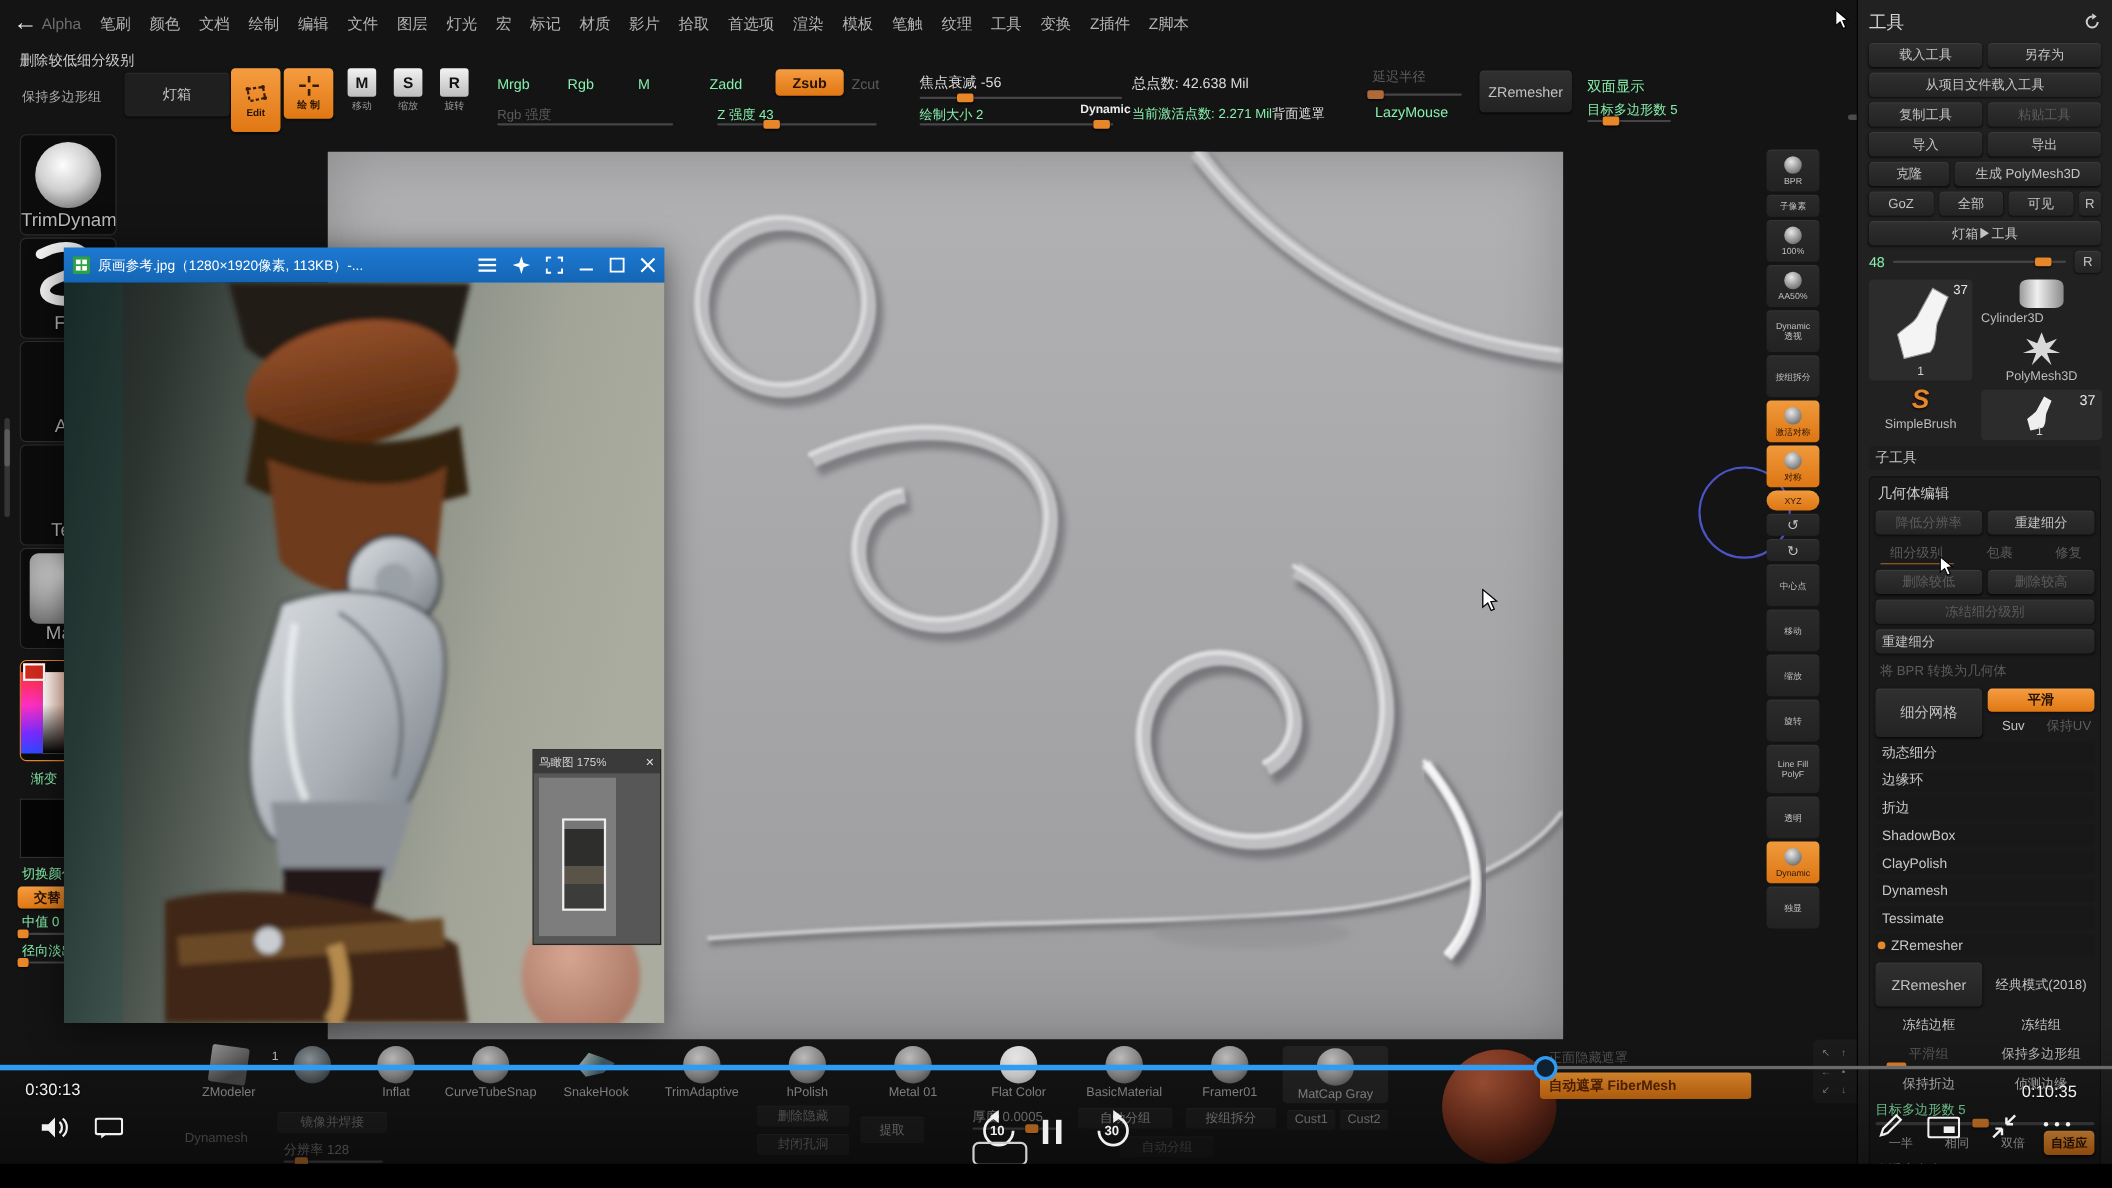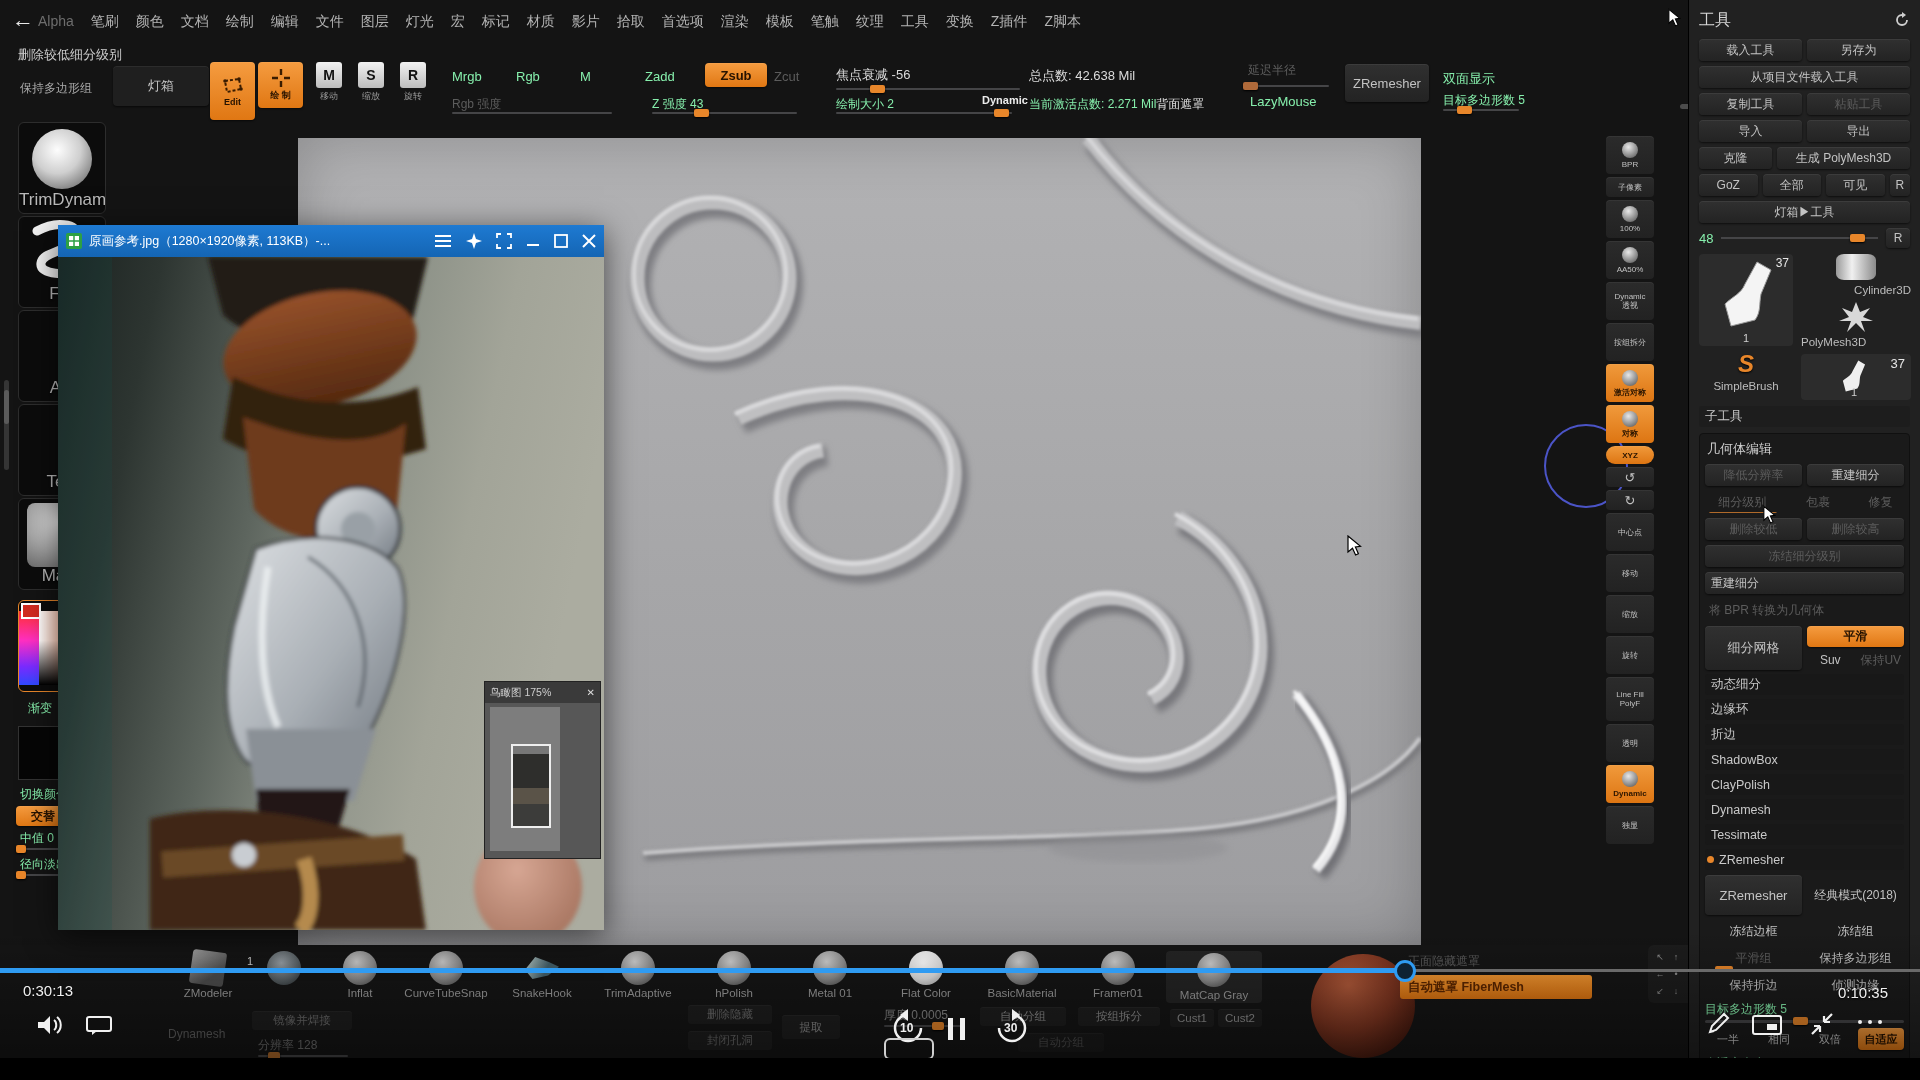--- a/index.html
+++ b/index.html
@@ -21,21 +21,21 @@
   .ltile{position:absolute;left:18px;width:86px;height:90px;background:#0c0c0c;border:1px solid #2d2d2d;border-radius:6px;overflow:hidden;z-index:2}
   .ltile .lab{position:absolute;left:0;right:0;bottom:3px;text-align:center;font-size:17px;color:#b9b9b9;text-shadow:0 1px 2px #000}
   .sphere{background:radial-gradient(circle at 42% 35%,#fdfdfd,#cfcfcf 45%,#7f7f7f 80%,#4a4a4a)}
   
   .stile{width:48px;min-height:38px;margin:0 0 3px 0;background:linear-gradient(#2b2b2b,#222);border-radius:4px;display:flex;flex-direction:column;align-items:center;justify-content:center;gap:2px;box-shadow:inset 0 1px 0 rgba(255,255,255,.05)}
   .stile .sico{width:16px;height:16px;border-radius:50%;background:radial-gradient(circle at 40% 32%,#e8e8e8,#9a9a9a 50%,#4c4c4c)}
   .stile .slabel{font-size:8px;color:#c0c0c0;text-align:center;line-height:9px;white-space:pre-line}
   .stile.sm{min-height:20px}
   .stile.tri{min-height:44px}
   .stile.glyph .slabel{font-size:13px}
-  .stile.act{background:linear-gradient(#f09a3c,#dd7512)} .stile.act .slabel{color:#2b1500;font-weight:bold}
+  .stile.act{background:linear-gradient(#f09a3c,#dd7512)} .stile.act .slabel{color:#2b1500;font-weight:normal}
   .stile.pill{min-height:18px;border-radius:9px}
   
   #toolpanel{left:1688px;top:0;width:232px;height:1058px;background:#212121;border-left:1px solid #000;box-sizing:border-box;padding:6px 10px;overflow:hidden;z-index:4}
   .phead{display:flex;justify-content:space-between;align-items:center;height:28px;color:#d6d6d6;font-size:16px}
   .prow{display:flex;gap:5px;margin-top:5px}
   .prow .btn{flex:1;height:22px;font-size:12px}
   .sect{height:21px;margin-top:4px;display:flex;align-items:center;padding-left:6px;color:#c9c9c9;font-size:12.5px;background:#1d1d1d;border-radius:3px}
   .group{background:#1a1a1a;border:1px solid #101010;border-radius:4px;padding:5px;margin-top:6px}
   .ghdr{color:#cfcfcf;font-size:13px;height:20px;display:flex;align-items:center;padding-left:2px}
   
@@ -444,25 +444,25 @@
     </div>
 
     <div style="position:relative;height:148px;margin-top:6px">
       <div class="f" style="left:0;top:0;width:94px;height:92px;background:#2c2c2c;border-radius:4px">
         <svg class="f" style="left:18px;top:6px" width="58" height="68" viewBox="0 0 58 68">
             <path d="M40 2 L54 10 L44 34 C42 44 44 52 38 60 L14 66 L8 44 C16 36 24 34 28 24 Z" fill="#f4f4f4" stroke="#999" stroke-width="1"></path>
           </svg>
         <span class="f" style="right:4px;top:2px;font-size:12px;color:#e6e6e6">37</span>
         <span class="f" style="left:44px;bottom:2px;font-size:11px;color:#cfcfcf">1</span>
       </div>
-      <div class="f" style="left:102px;top:0;width:110px;height:44px;text-align:right">
+      <div class="f" style="left:102px;top:0;width:110px;height:44px;text-align:left">
         <div style="width:40px;height:26px;margin:0 auto;border-radius:8px/6px;background:linear-gradient(90deg,#9a9a9a,#f0f0f0 40%,#8a8a8a)"></div>
         <span style="font-size:11.5px;color:#bdbdbd">Cylinder3D</span>
       </div>
-      <div class="f" style="left:102px;top:48px;width:110px;height:46px;">
+      <div class="f" style="left:102px;top:48px;width:110px;height:46px;text-align:center">
         <svg width="34" height="30" viewBox="0 0 34 30" style="margin:0 auto">
             <path d="M17 0 L21 10 L31 6 L24 15 L34 19 L22 19 L26 30 L17 21 L8 30 L12 19 L0 19 L10 15 L3 6 L13 10 Z" fill="#d8d8d8"></path>
           </svg>
         <span style="font-size:11.5px;color:#bdbdbd">PolyMesh3D</span>
       </div>
       <div class="f" style="left:0;top:98px;width:94px;height:48px;text-align:center">
         <span style="font-size:24px;font-weight:bold;font-style:italic;color:#e8862a;text-shadow:0 1px 2px #000;line-height:24px;display:block">S</span>
         <span style="font-size:11.5px;color:#bdbdbd">SimpleBrush</span>
       </div>
       <div class="f" style="left:102px;top:100px;width:110px;height:46px;background:#2c2c2c;border-radius:4px">

